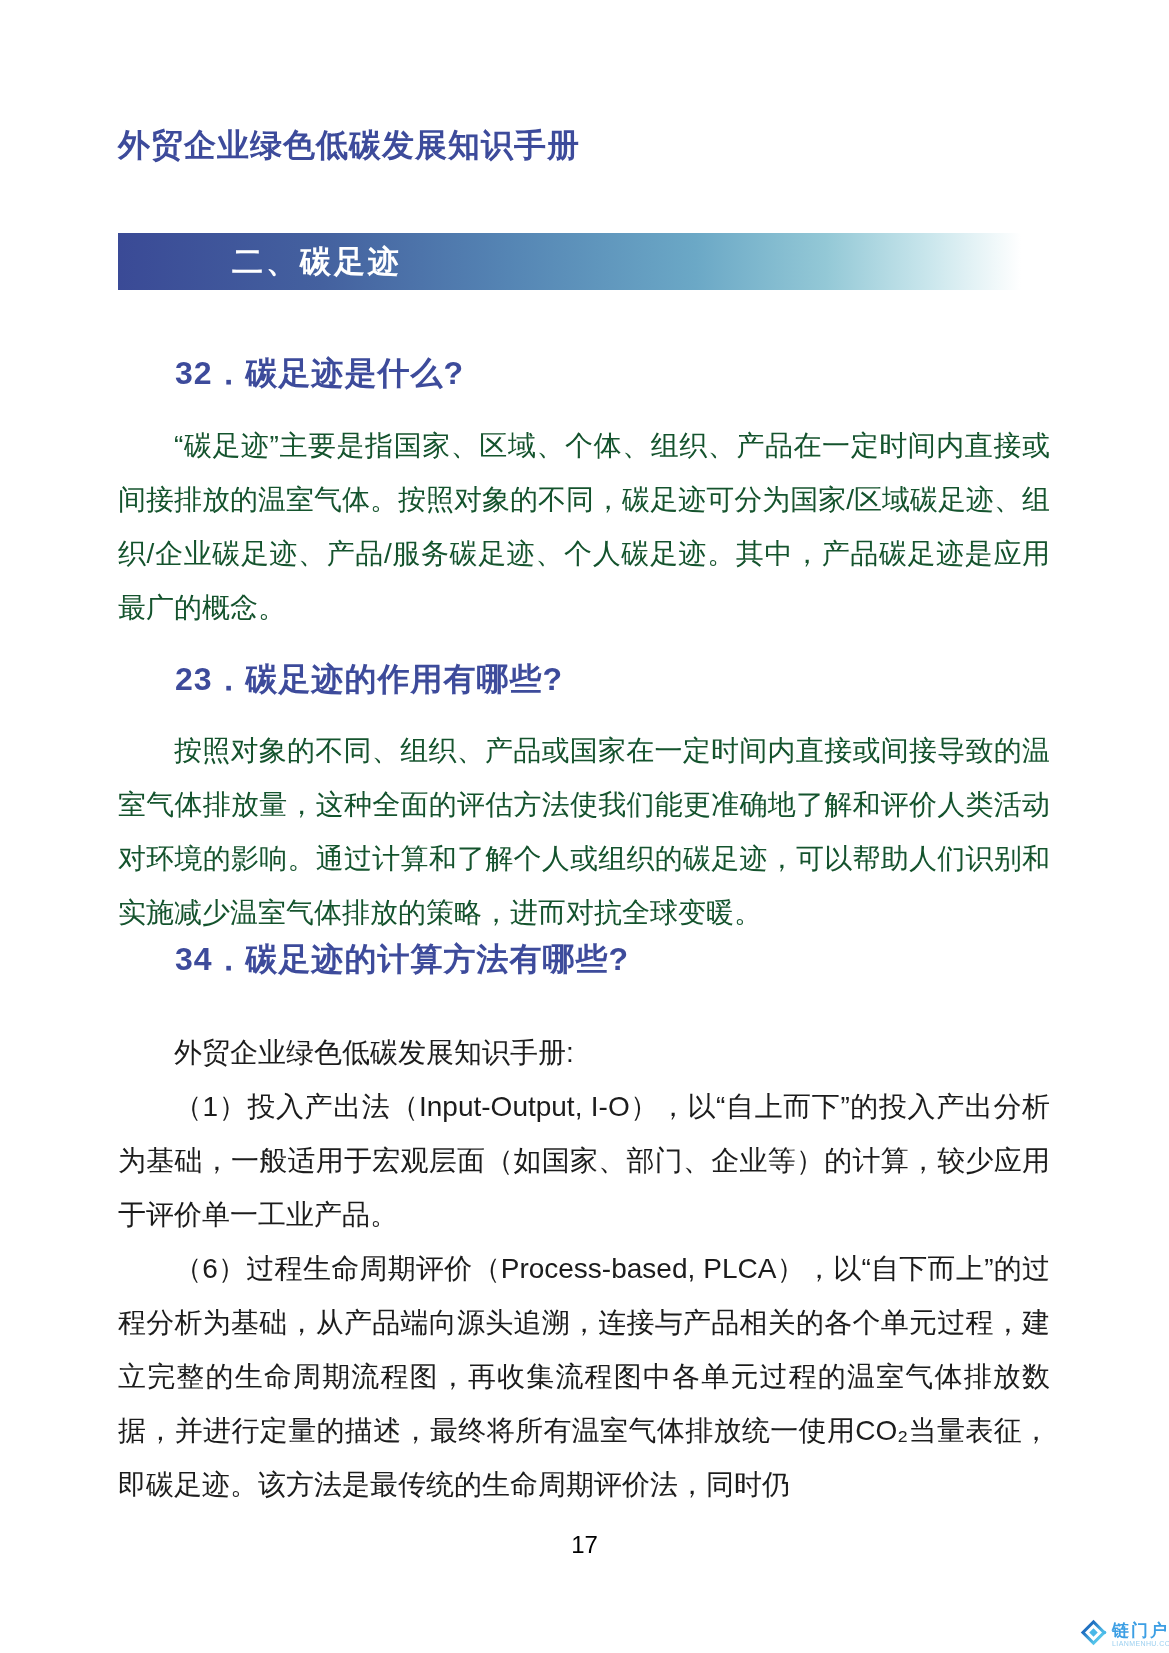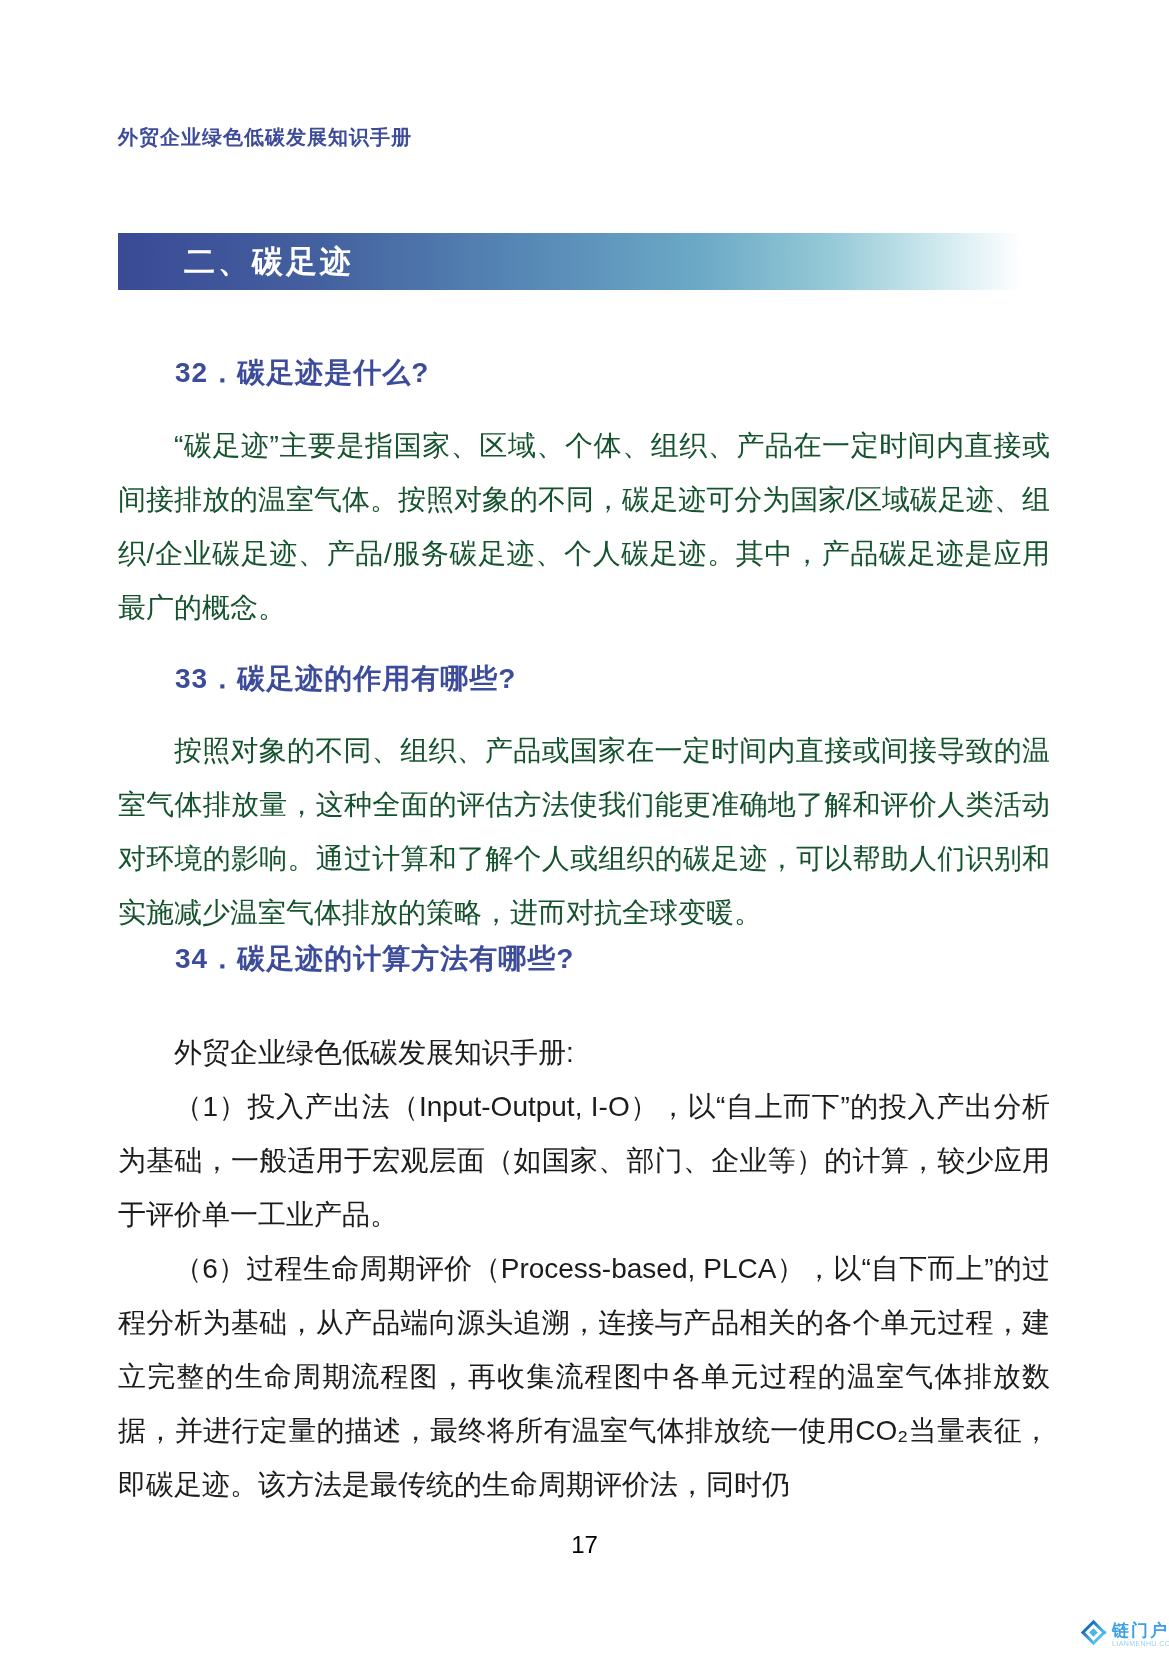--- a/index.html
+++ b/index.html
@@ -12,21 +12,21 @@
     height: 1653px;
     background: #ffffff;
     overflow: hidden;
     margin: 0 auto;
   }
 
   .doc-header {
     position: absolute;
     left: 118px;
     top: 124px;
-    font-size: 20px;
+    font-size: 32px;
     font-weight: bold;
     color: #3d4b9b;
     letter-spacing: 1px;
   }
 
   .banner {
     position: absolute;
     left: 118px;
     top: 233px;
     width: 931px;
@@ -36,27 +36,28 @@
       #6ba8c6 62%, #93c8d6 76%, #c9e6ec 87%, #ffffff 97%);
     display: flex;
     align-items: center;
   }
   .banner-title {
     color: #ffffff;
     font-size: 31px;
     font-weight: bold;
     padding-left: 66px;
     letter-spacing: 3px;
+    margin-left: 48px;
   }
 
   .q-heading {
     position: absolute;
     left: 175px;
     color: #3d4b9b;
-    font-size: 28px;
+    font-size: 32px;
     font-weight: bold;
     letter-spacing: 1px;
     line-height: 34px;
   }
   #h32 { top: 356px; }
   #h33 { top: 662px; }
   #h34 { top: 942px; }
 
   .para {
     position: absolute;
@@ -130,21 +131,21 @@
   <div class="doc-header">外贸企业绿色低碳发展知识手册</div>
 
   <div class="banner">
     <span class="banner-title">二、碳足迹</span>
   </div>
 
   <h2 class="q-heading" id="h32">32．碳足迹是什么?</h2>
 
   <p class="para" id="p32">“碳足迹”主要是指国家、区域、个体、组织、产品在一定时间内直接或间接排放的温室气体。按照对象的不同，碳足迹可分为国家/区域碳足迹、组织/企业碳足迹、产品/服务碳足迹、个人碳足迹。其中，产品碳足迹是应用最广的概念。</p>
 
-  <h2 class="q-heading" id="h33">33．碳足迹的作用有哪些?</h2>
+  <h2 class="q-heading" id="h33">23．碳足迹的作用有哪些?</h2>
 
   <p class="para" id="p33">按照对象的不同、组织、产品或国家在一定时间内直接或间接导致的温室气体排放量，这种全面的评估方法使我们能更准确地了解和评价人类活动对环境的影响。通过计算和了解个人或组织的碳足迹，可以帮助人们识别和实施减少温室气体排放的策略，进而对抗全球变暖。</p>
 
   <h2 class="q-heading" id="h34">34．碳足迹的计算方法有哪些?</h2>
 
   <div id="s34-block">
     <p>外贸企业绿色低碳发展知识手册:</p>
     <p>（1）投入产出法（Input-Output, I-O），以“自上而下”的投入产出分析为基础，一般适用于宏观层面（如国家、部门、企业等）的计算，较少应用于评价单一工业产品。</p>
     <p>（6）过程生命周期评价（Process-based, PLCA），以“自下而上”的过程分析为基础，从产品端向源头追溯，连接与产品相关的各个单元过程，建立完整的生命周期流程图，再收集流程图中各单元过程的温室气体排放数据，并进行定量的描述，最终将所有温室气体排放统一使用CO₂当量表征，即碳足迹。该方法是最传统的生命周期评价法，同时仍</p>
   </div>

